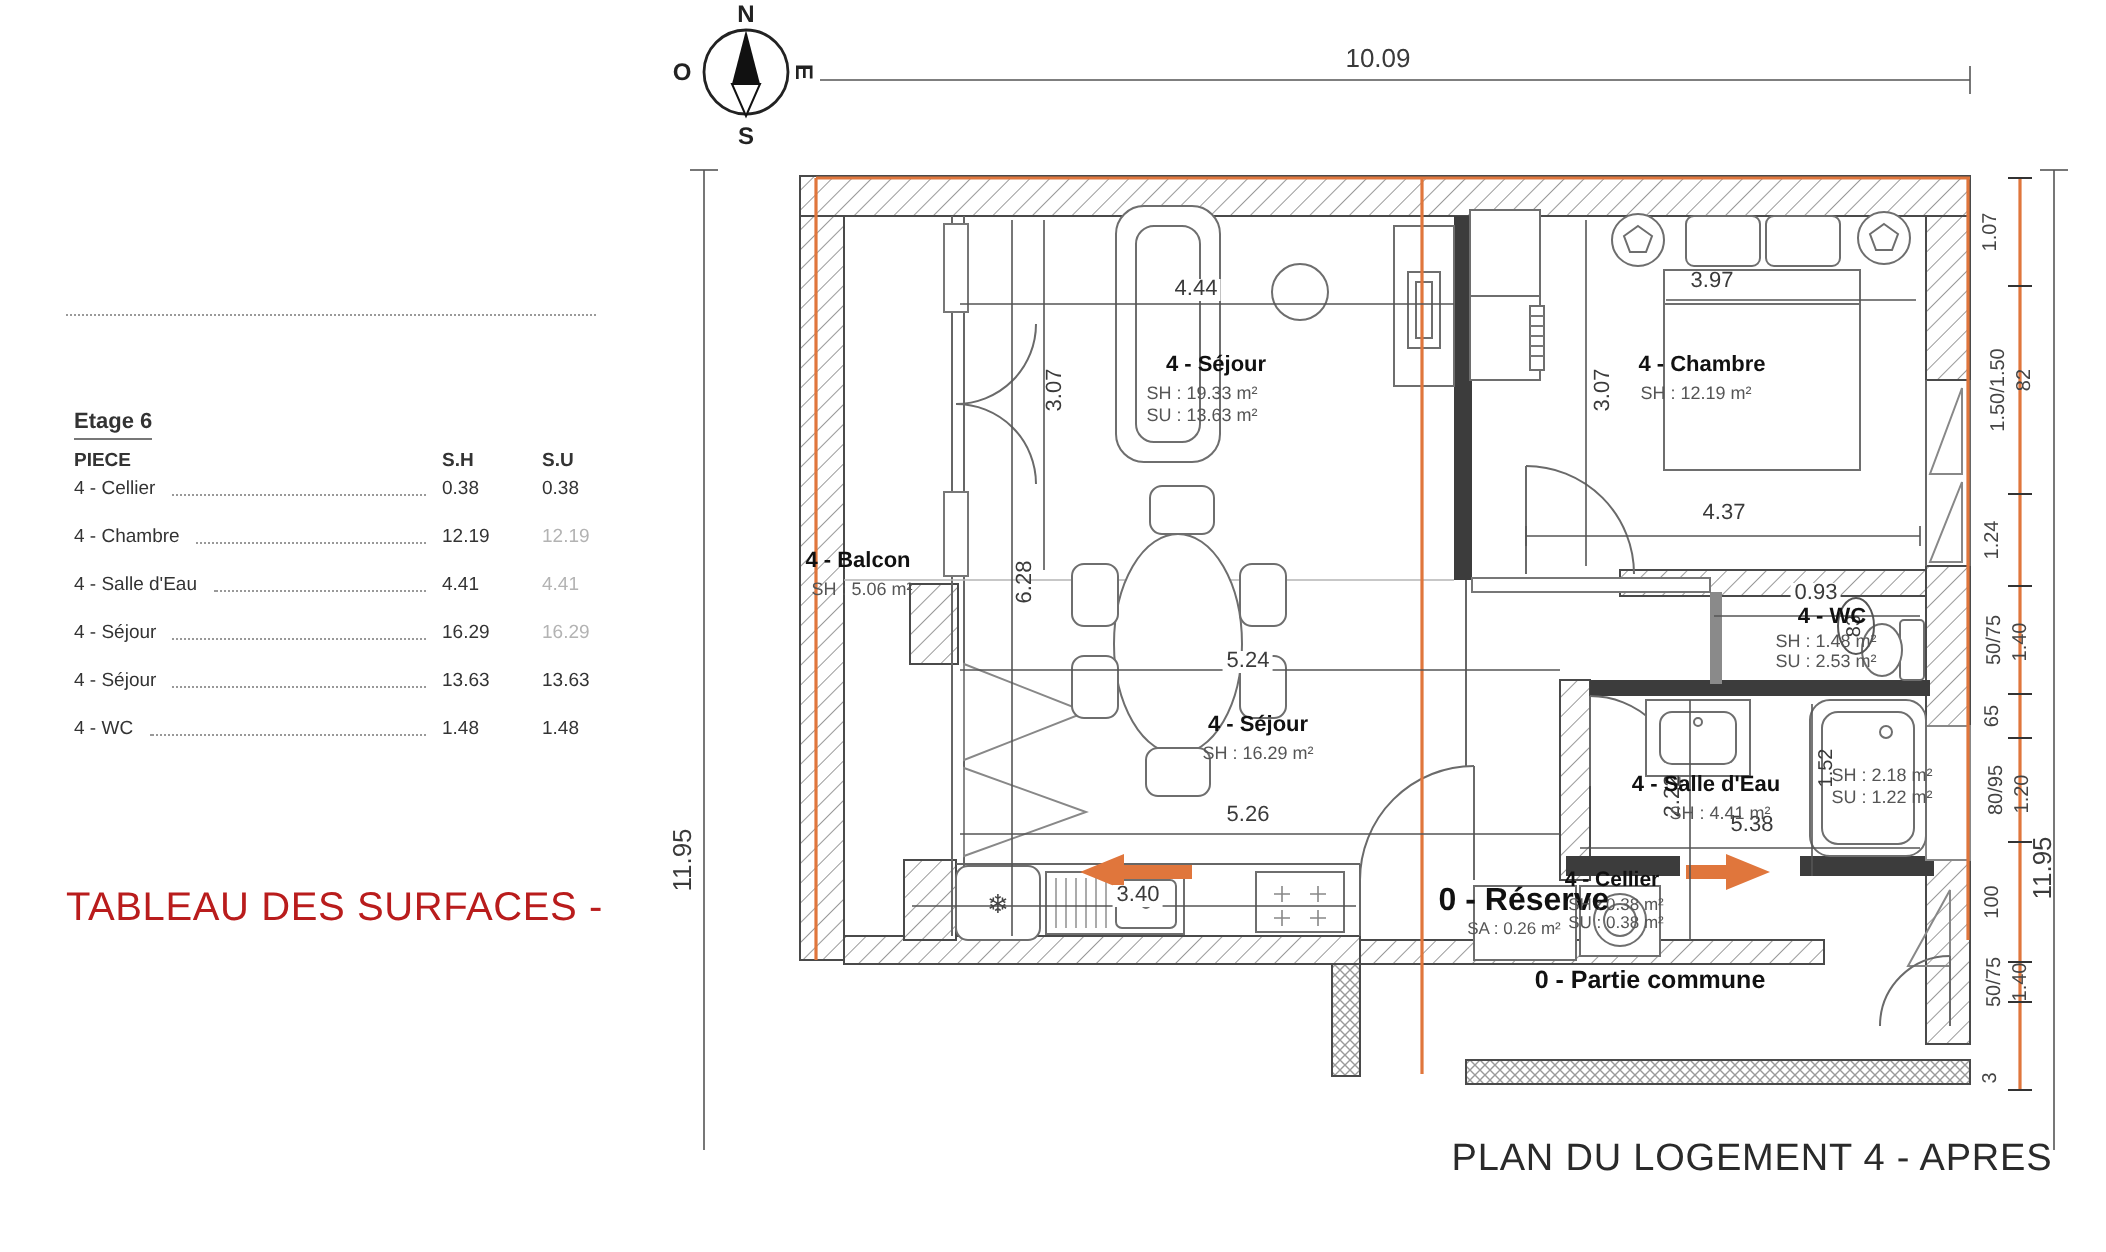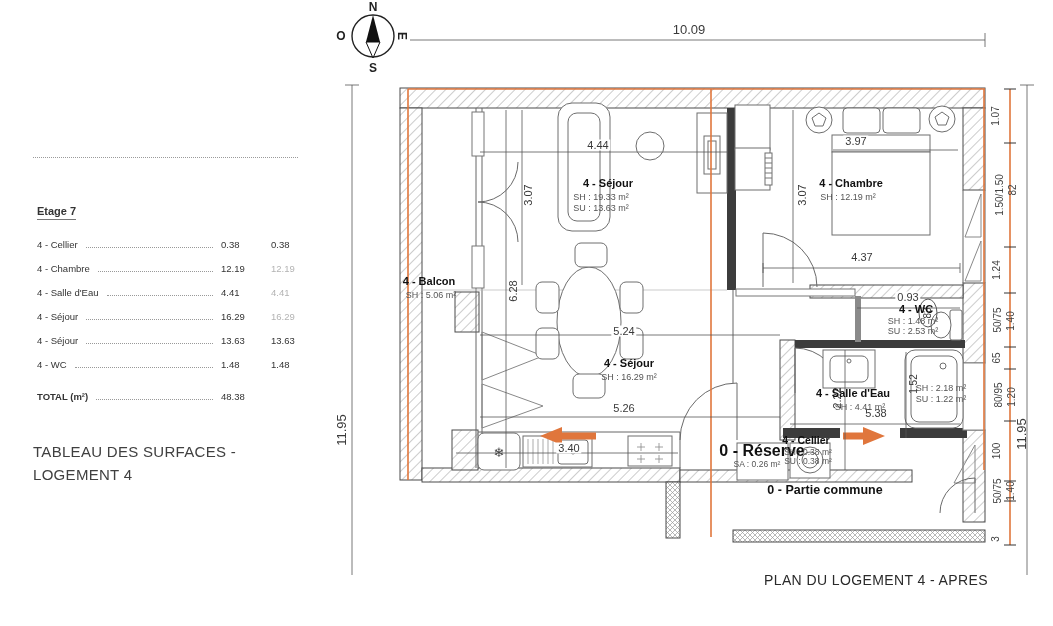--- a/index.html
+++ b/index.html
@@ -15,36 +15,36 @@
   .big{font-size:13px}
   .chain{font-size:10px;color:#444}
   .rname{position:absolute;font-size:11px;font-weight:bold;color:#111;white-space:nowrap;
          line-height:1;transform:translate(-50%,-50%)}
   .rsub{position:absolute;font-size:9px;color:#555;white-space:nowrap;line-height:1;
         transform:translate(-50%,-50%)}
   .small8{font-size:8.5px}
   .compass-letter{position:absolute;font-size:12px;font-weight:bold;color:#222;line-height:1;
          transform:translate(-50%,-50%)}
   .compass-letter.rote{transform:translate(-50%,-50%) rotate(90deg)}
-  .plan-title{position:absolute;font-size:14px;color:#2a2a2a;white-space:nowrap;
+  .plan-title{position:absolute;font-size:19px;color:#2a2a2a;white-space:nowrap;
          transform:translate(-50%,-50%);letter-spacing:.4px}
   
   .t-rule{position:absolute;left:33px;top:157px;width:265px;border-top:1px dotted #9a9a9a}
   .t-title{position:absolute;left:33px;top:163px;font-size:17px;color:#2a2a2a}
   .t-etage{position:absolute;left:37px;top:205px;font-size:11px;font-weight:bold;color:#333;
            border-bottom:1.5px solid #777;padding-bottom:2px}
   .trow{position:absolute;left:37px;width:272px;display:flex;align-items:flex-end;
         font-size:9.5px;color:#333;line-height:1.1}
   .tname{white-space:nowrap}
   .leader{flex:1;border-bottom:1px dotted #999;margin:0 8px 2px 8px;height:1px}
   .leader.nodot{border-bottom:none}
   .tsh{width:50px}
   .tsu{width:38px}
   .gray{color:#b3b3b3}
-  .t-cap{position:absolute;left:33px;font-size:15px;color:#404040;letter-spacing:.3px;
+  .t-cap{position:absolute;left:33px;font-size:20px;color:#b91c1c;letter-spacing:.3px;
          white-space:nowrap}
 </style>
 </head>
 <body>
 
 <div id="canvas">
 
   <svg width="1053" height="626" viewBox="0 0 1053 626">
     <defs>
       <pattern id="hatch" patternUnits="userSpaceOnUse" width="7" height="7" patternTransform="rotate(45)">
@@ -203,22 +203,28 @@
       <line x1="480" y1="417" x2="780" y2="417"></line>
       <line x1="857" y1="308" x2="960" y2="308"></line>
       <line x1="845" y1="350" x2="845" y2="470"></line>
       <line x1="790" y1="424" x2="960" y2="424"></line>
       <line x1="906" y1="352" x2="906" y2="438"></line>
       <line x1="456" y1="453" x2="678" y2="453"></line>
     </g>
   </svg>
 
   <div class="t-rule"></div>
-  <div class="t-etage">Etage 7</div>
-
+  <div class="t-etage">Etage 6</div>
+
+  <div class="trow bold" style="top:226px">
+    <span class="tname">PIECE</span>
+    <span class="leader nodot"></span>
+    <span class="tsh">S.H</span>
+    <span class="tsu">S.U</span>
+  </div>
 
   <div class="trow" style="top:240px">
     <span class="tname">4 - Cellier</span>
     <span class="leader"></span>
     <span class="tsh">0.38</span>
     <span class="tsu">0.38</span>
   </div>
   <div class="trow" style="top:264px">
     <span class="tname">4 - Chambre</span>
     <span class="leader"></span>
@@ -242,29 +248,22 @@
     <span class="leader"></span>
     <span class="tsh">13.63</span>
     <span class="tsu">13.63</span>
   </div>
   <div class="trow" style="top:360px">
     <span class="tname">4 - WC</span>
     <span class="leader"></span>
     <span class="tsh">1.48</span>
     <span class="tsu">1.48</span>
   </div>
-  <div class="trow" style="top:392px">
-    <span class="tname bold">TOTAL (m²)</span>
-    <span class="leader"></span>
-    <span class="tsh">48.38</span>
-    <span class="tsu"></span>
-  </div>
 
   <div class="t-cap" style="top:443px">TABLEAU DES SURFACES -</div>
-  <div class="t-cap" style="top:466px">LOGEMENT 4</div>
 
   <span class="compass-letter" style="left:373px;top:7px">N</span>
   <span class="compass-letter" style="left:341px;top:36px">O</span>
   <span class="compass-letter" style="left:373px;top:68px">S</span>
   <span class="compass-letter rote" style="left:402px;top:36px">E</span>
 
   <span class="lbl big bgw" style="left:689px;top:29px">10.09</span>
   <span class="lbl big rot" style="left:341px;top:430px">11.95</span>
   <span class="lbl big rot" style="left:1021px;top:434px">11.95</span>
 

